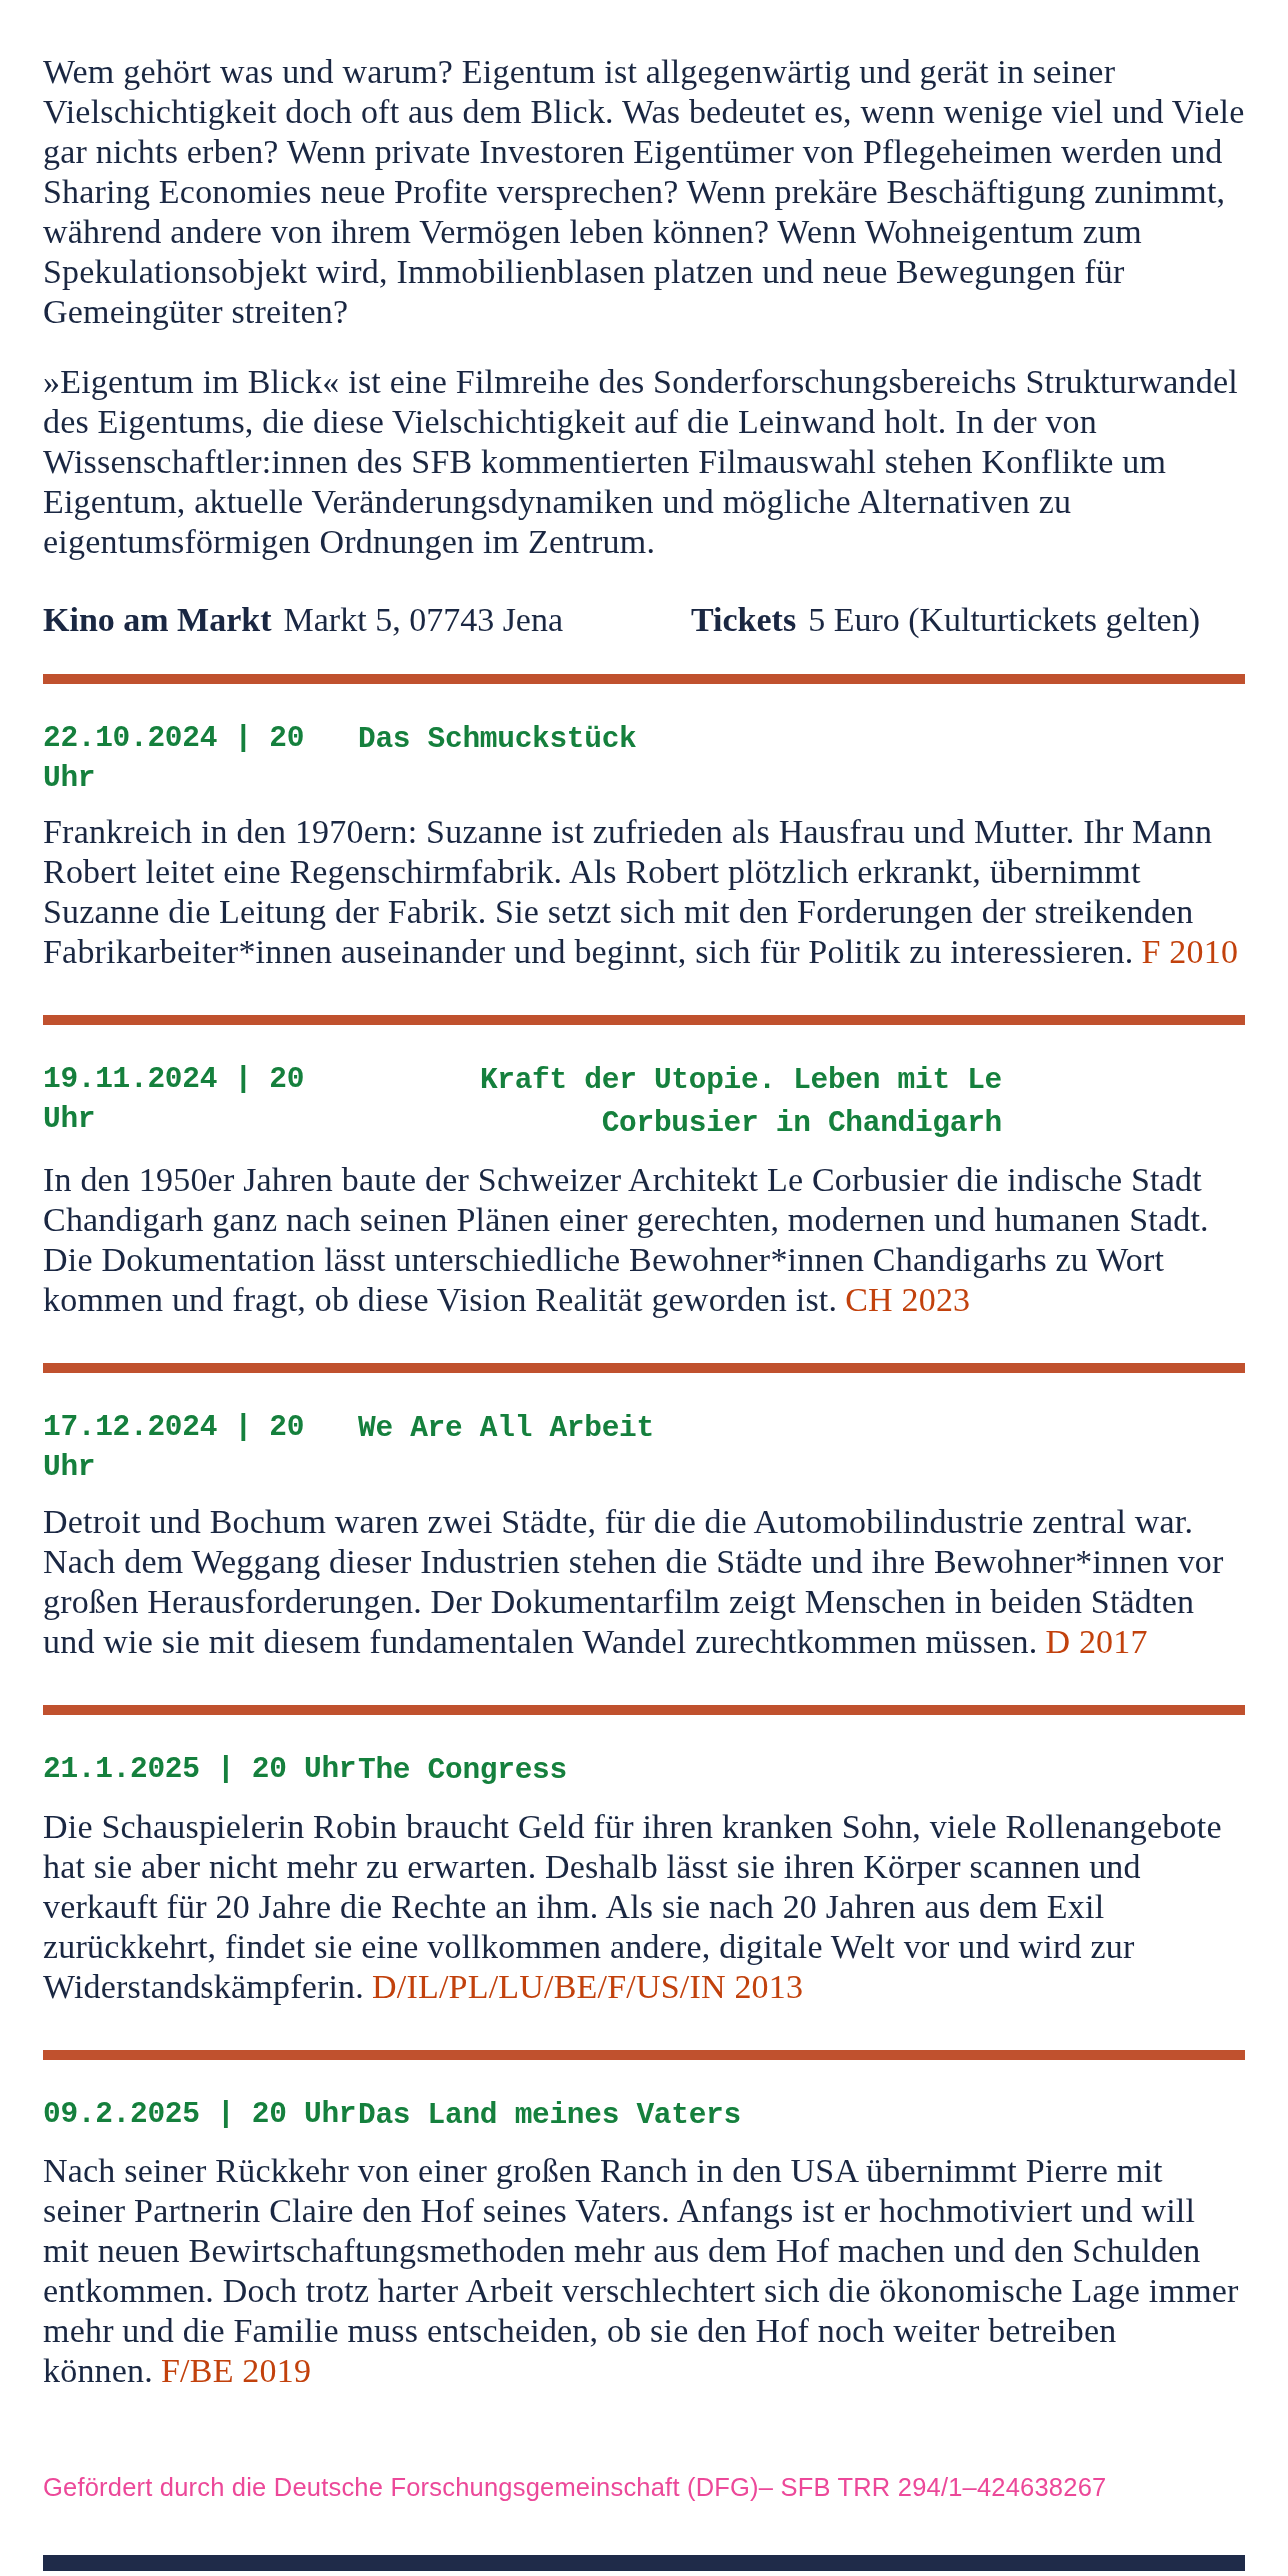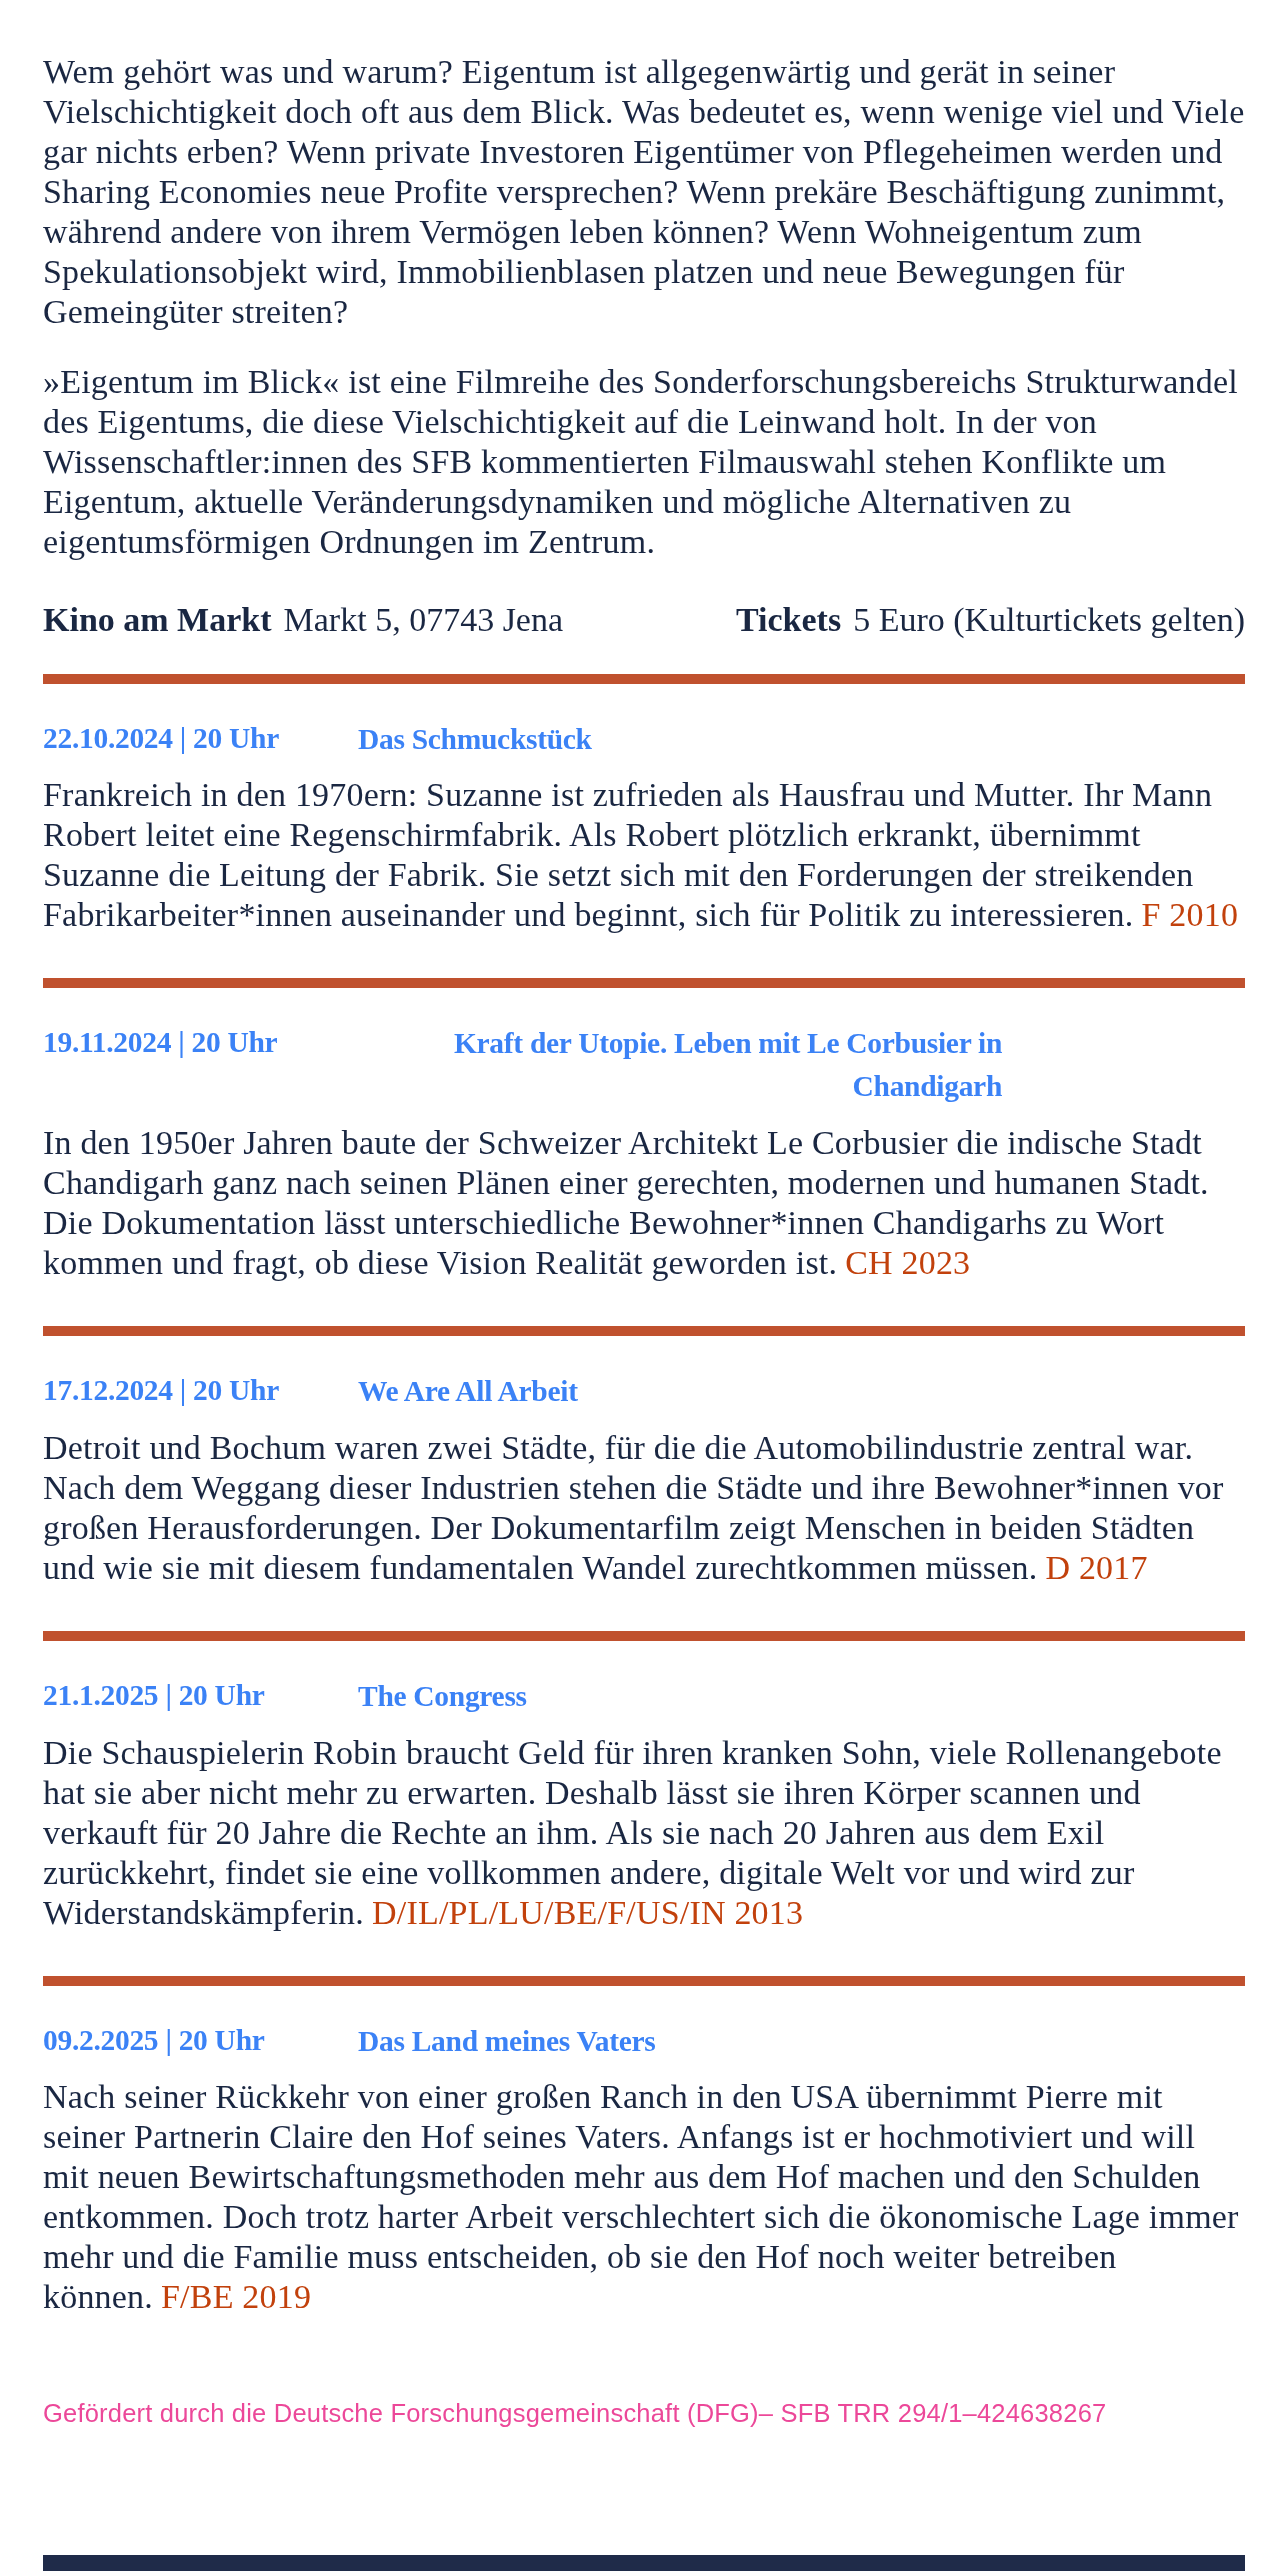--- a/index.html
+++ b/index.html
@@ -30,42 +30,41 @@
     -webkit-hyphens: auto;
   }
   .intro + .intro { margin-top: 29.5px; }
 
   .venue-row {
     margin-top: 38px;
     display: flex;
     font-size: 34px;
     line-height: 40px;
     white-space: nowrap;
-    justify-content: space-between;
   }
   .venue-group-left { width: 648px; flex: 0 0 648px; }
   .venue-row b { font-weight: 700; }
   .venue-label { margin-right: 12px; }
 
   .rule {
     height: 10px;
     background: #c0512e;
     margin-top: 43px;
   }
   .rule.first { margin-top: 34px; }
 
   .entry-head {
     margin-top: 34px;
     display: flex;
     align-items: flex-start;
-    font-family: Liberation Serif, serif;
+    font-family: Liberation Mono, monospace;
     font-weight: 700;
     font-size: 29.5px;
     line-height: 40px;
-    color: #3b82f6;
+    color: #15803d;
     letter-spacing: -0.3px;
   }
   .entry-date { flex: 0 0 315px; width: 315px; }
   .entry-title { max-width: 644px; line-height: 43px; text-align: right; }
 
   .entry-body {
     margin: 14.8px 0 0 0;
     font-size: 34px;
     line-height: 40px;
     letter-spacing: 0.2px;

